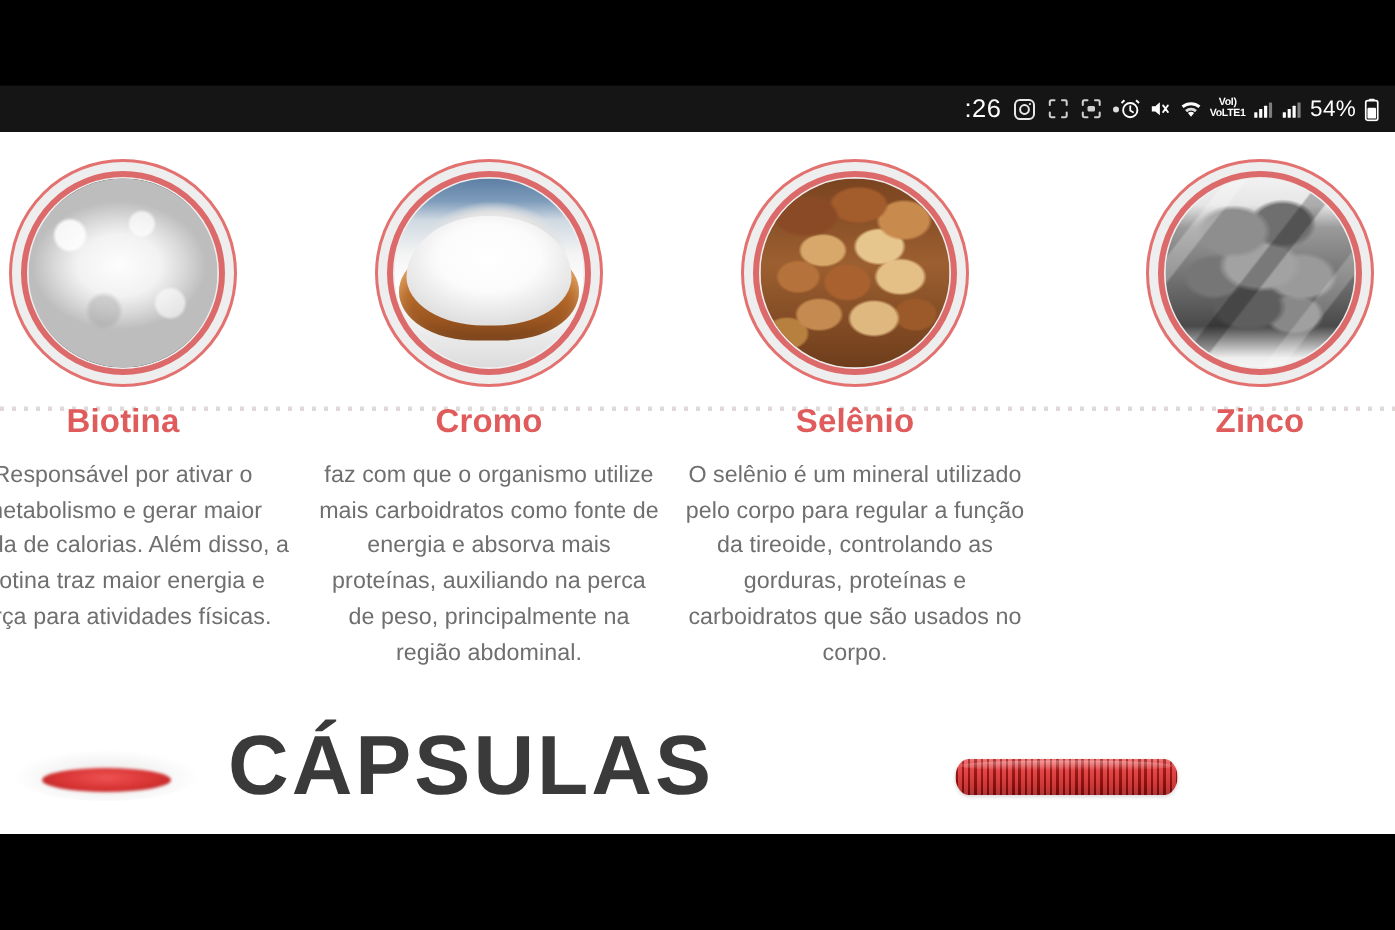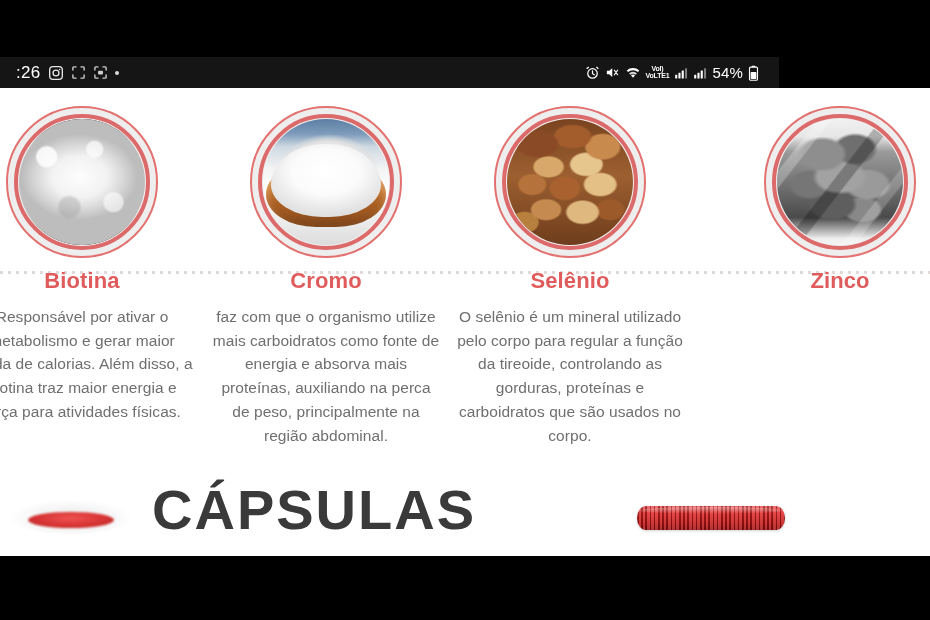--- a/index.html
+++ b/index.html
@@ -8,23 +8,23 @@
     font-family:"Liberation Sans","DejaVu Sans",sans-serif;
     -webkit-font-smoothing:antialiased;
   }
 
   
   .letterbox-top{position:absolute;left:0;top:0;width:930px;height:57px;background:#000;}
   .letterbox-bottom{position:absolute;left:0;top:556px;width:930px;height:64px;background:#000;}
 
   
   .statusbar{
-    position:absolute;left:0;top:57px;width:779px;height:31px;
+    position:absolute;left:0;top:57px;width:930px;height:31px;
     background:#151515;display:flex;align-items:center;
-    justify-content:space-between;padding:0 20px;box-sizing:border-box;
+    justify-content:flex-end;padding:0 10px;box-sizing:border-box;
     color:#fff;
   }
   .sb-left{display:flex;align-items:center;gap:7px;}
   .sb-right{display:flex;align-items:center;gap:5px;}
   .sb-time{font-size:17px;font-weight:400;letter-spacing:.3px;color:#fff;margin-left:-4px;}
   .sb-ico{display:inline-flex;align-items:center;justify-content:center;}
   .sb-batt-txt{font-size:15px;color:#fff;letter-spacing:.2px;}
   .sb-dot{width:4px;height:4px;border-radius:50%;background:#dcdcdc;display:inline-block;}
 
   

